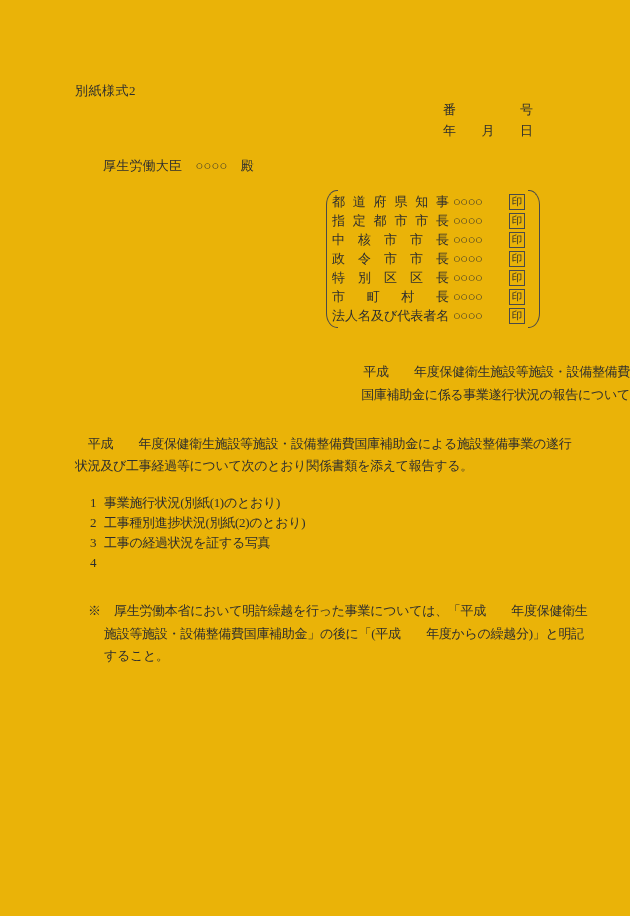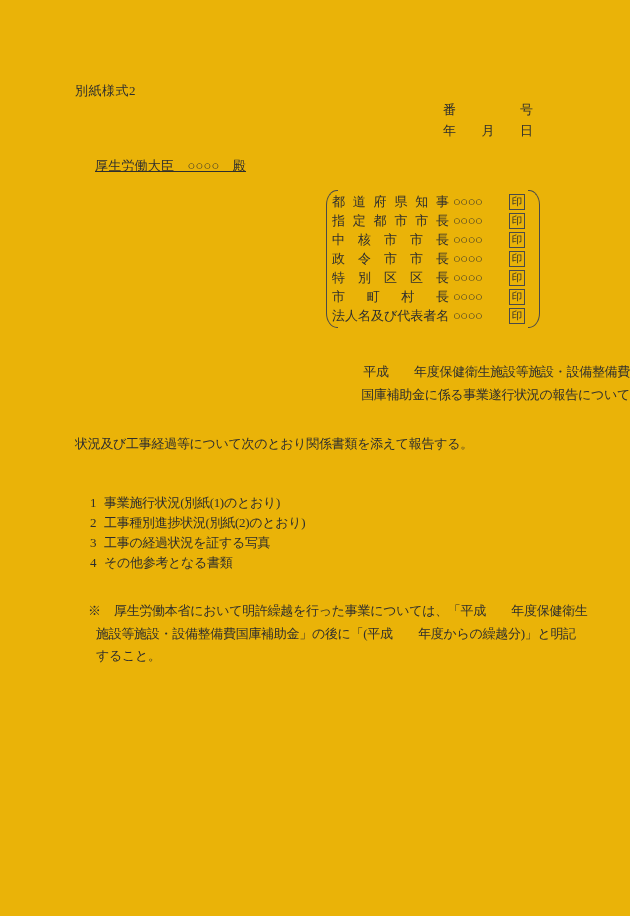--- a/index.html
+++ b/index.html
@@ -37,24 +37,23 @@
   .doc-number .num-row {
     display: flex;
     justify-content: space-between;
     height: 21px;
     align-items: center;
   }
 
   
   .addressee {
     position: absolute;
-    left: 95px;
+    left: 103px;
     top: 157px;
     letter-spacing: 0.2px;
-    text-decoration: underline;
   }
 
   
   .signer-box {
     position: absolute;
     left: 326px;
     top: 190px;
     width: 214px;
     height: 138px;
   }
@@ -149,21 +148,21 @@
   
   .note {
     position: absolute;
     left: 88px;
     top: 600px;
     line-height: 22.5px;
     letter-spacing: -0.3px;
   }
   .note-first { display: flex; white-space: nowrap; }
   .note-marker { width: 26px; }
-  .note-cont { margin-left: 8px; }
+  .note-cont { margin-left: 16px; }
   .note-last { }
 </style>
 </head>
 <body>
 
 <div class="page">
 
   <div class="form-label line">別紙様式2</div>
 
   <div class="doc-number">
@@ -268,39 +267,39 @@
       </div>
     </div>
   </div>
 
   <div class="doc-title">
     <div class="line">平成　　年度保健衛生施設等施設・設備整備費</div>
     <div class="line">国庫補助金に係る事業遂行状況の報告について</div>
   </div>
 
   <div class="body-paragraph">
+    <div class="line">　平成　　年度保健衛生施設等施設・設備整備費国庫補助金による施設整備事業の遂行</div>
     <div class="line">状況及び工事経過等について次のとおり関係書類を添えて報告する。</div>
   </div>
 
   <div class="attachment-list">
     <div class="list-item">
       <span class="item-number">1</span>
       <span class="item-text">事業施行状況(別紙(1)のとおり)</span>
     </div>
     <div class="list-item">
       <span class="item-number">2</span>
       <span class="item-text">工事種別進捗状況(別紙(2)のとおり)</span>
     </div>
     <div class="list-item">
       <span class="item-number">3</span>
       <span class="item-text">工事の経過状況を証する写真</span>
     </div>
     <div class="list-item">
       <span class="item-number">4</span>
-      <span class="item-text">その他参考となる書類</span>
     </div>
   </div>
 
   <div class="note">
     <div class="note-first">
       <span class="note-marker">※</span>
       <span>厚生労働本省において明許繰越を行った事業については、「平成　　年度保健衛生</span>
     </div>
     <div class="note-cont line">施設等施設・設備整備費国庫補助金」の後に「(平成　　年度からの繰越分)」と明記</div>
     <div class="note-cont note-last line">すること。</div>

